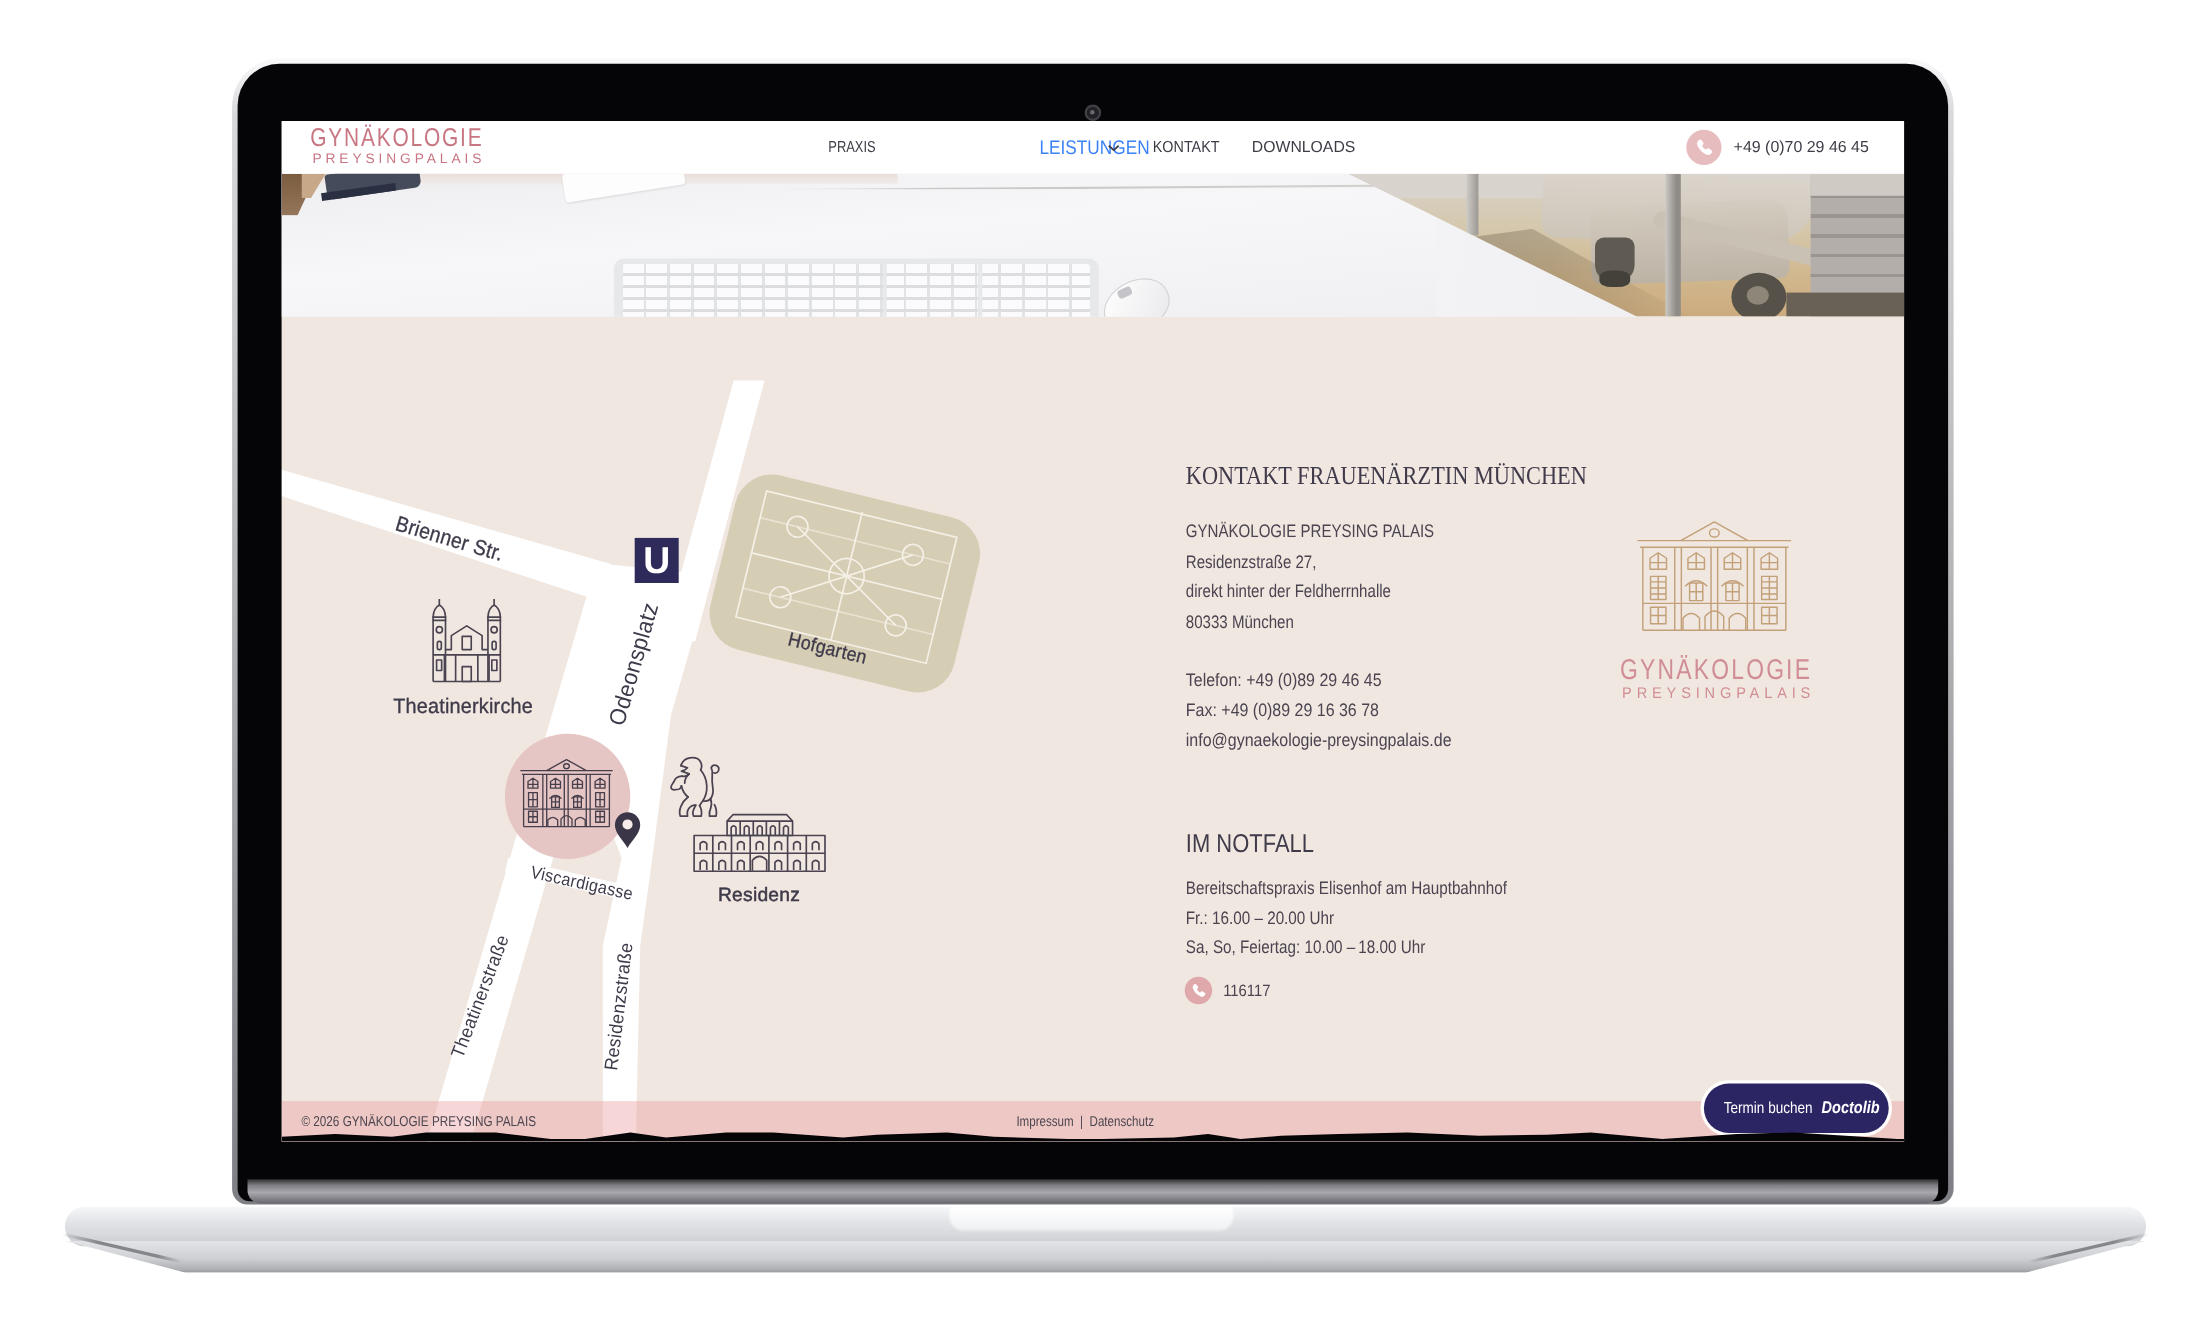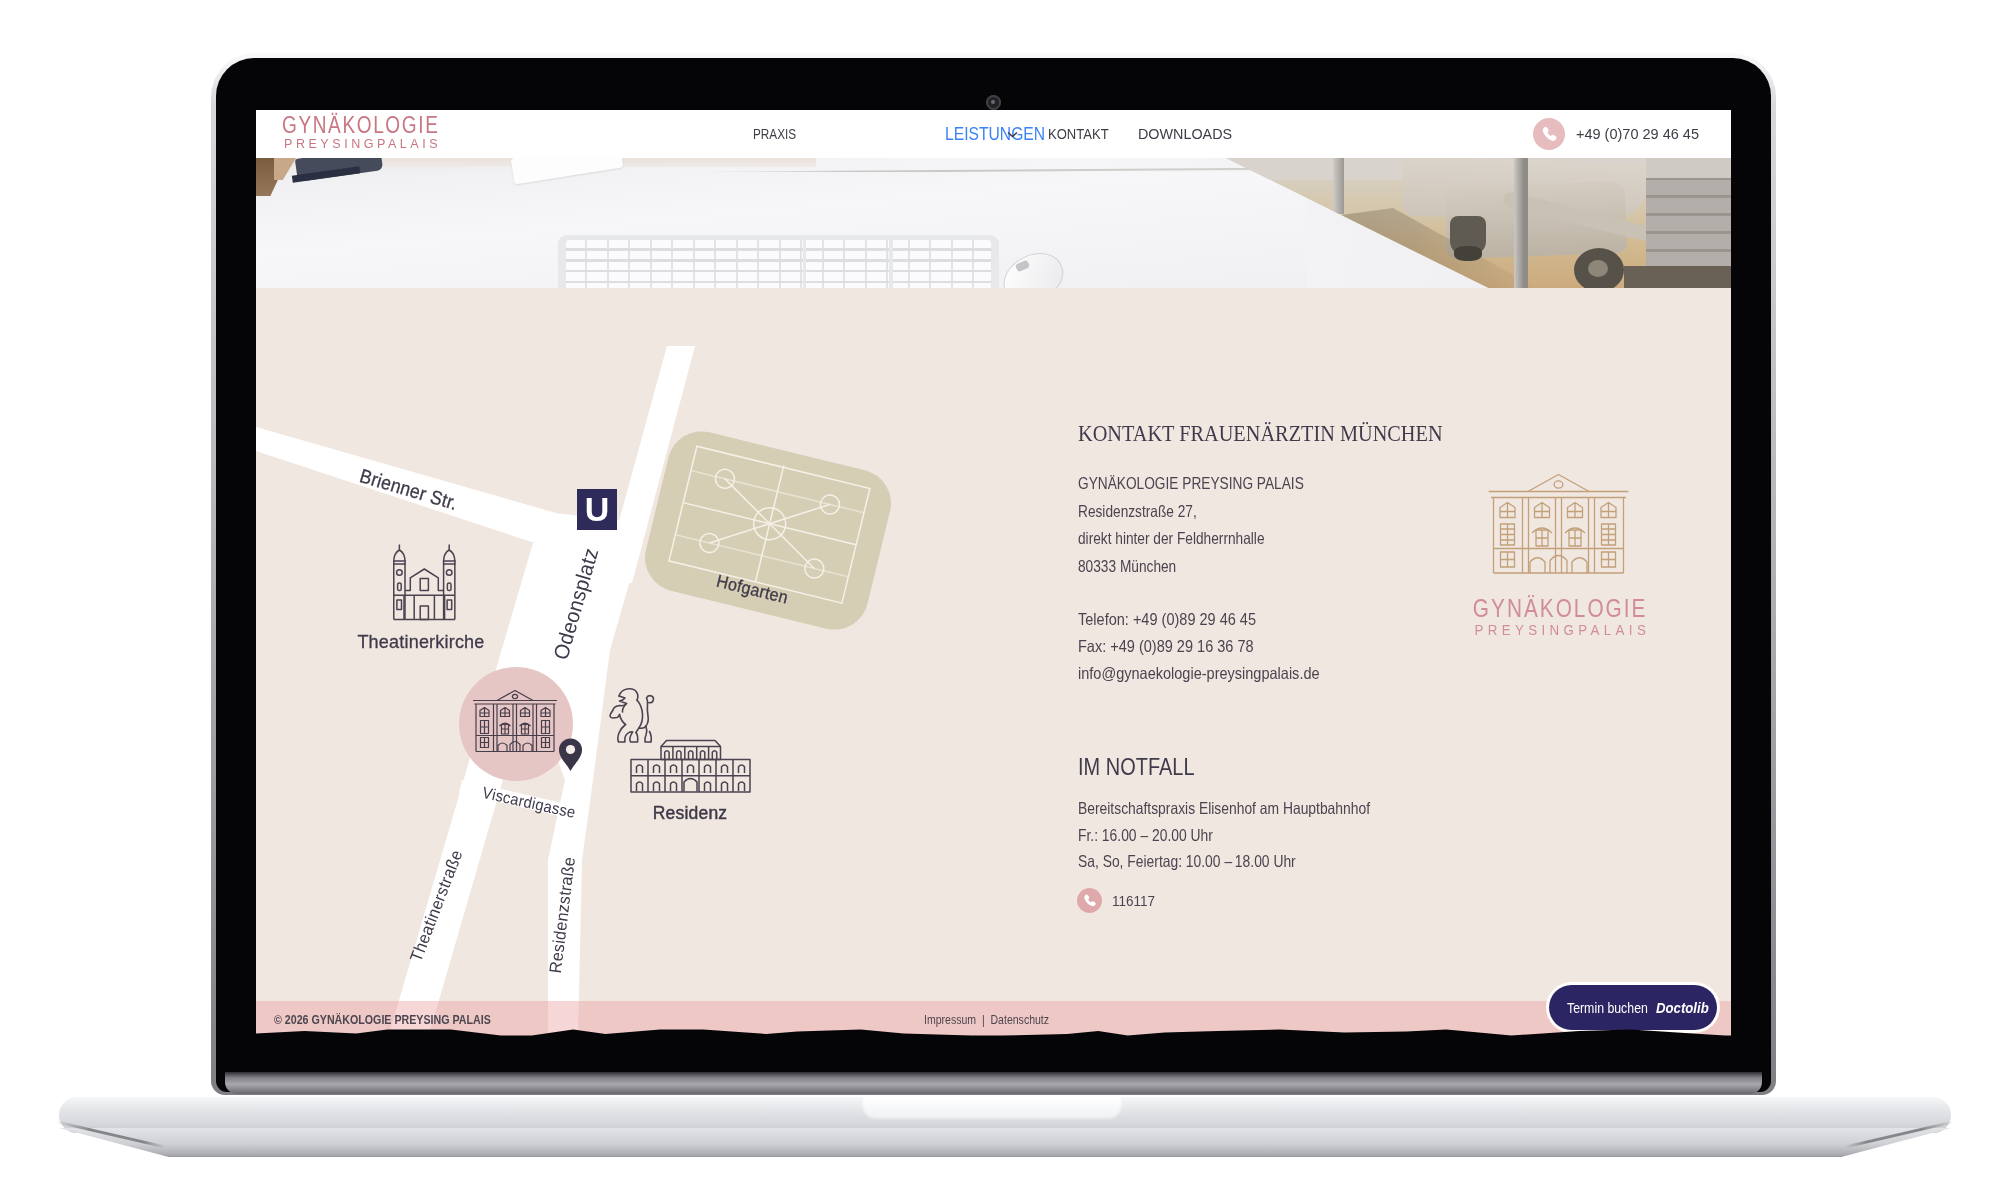--- a/index.html
+++ b/index.html
@@ -323,21 +323,21 @@
   </g>
 
   </svg>
 
   <div class="abs" style="left:1195px;top:484px;font-size:26px;line-height:28px;color:#d08d97;"><span class="sx" style="transform:scaleX(0.80);transform-origin:50% 50%;letter-spacing:2.5px;">GYNÄKOLOGIE</span></div>
 
   <div class="abs" style="left:1214px;top:513px;font-size:14px;line-height:15px;color:#d08d97;"><span class="sx" style="transform:scaleX(0.95);transform-origin:50% 50%;letter-spacing:4.6px;">PREYSINGPALAIS</span></div>
 
   <div class="abs" style="left:0;top:891px;width:1475px;height:37px;background:rgba(234,158,158,0.42);"></div>
 
-  <div class="abs" style="left:18px;top:891px;height:37px;line-height:38px;font-size:13px;color:#4c4651;font-weight:bold;"><span class="sx" style="transform:scaleX(0.82);">© 2026 GYNÄKOLOGIE PREYSING PALAIS</span></div>
+  <div class="abs" style="left:18px;top:891px;height:37px;line-height:38px;font-size:13px;color:#4c4651;"><span class="sx" style="transform:scaleX(0.82);">© 2026 GYNÄKOLOGIE PREYSING PALAIS</span></div>
 
   <div class="abs" style="left:668px;top:891px;height:37px;line-height:38px;font-size:13px;color:#4c4651;"><span class="sx" style="transform:scaleX(0.81);">Impressum&nbsp; |&nbsp; Datenschutz</span></div>
 
   <div class="abs" style="left:1293px;top:875px;width:168px;height:45px;border-radius:23px;background:#2b2663;box-shadow:0 0 0 3px rgba(255,255,255,0.95);"></div>
   <div class="abs" style="left:1311px;top:875px;height:45px;line-height:46px;font-size:14.5px;color:#ffffff;"><span class="sx" style="transform:scaleX(0.85);">Termin buchen</span></div>
   <div class="abs" style="left:1400px;top:875px;height:45px;line-height:46px;font-size:15.5px;color:#ffffff;font-style:italic;font-weight:bold;"><span class="sx" style="transform:scaleX(0.85);">Doctolib</span></div>
 
   <div class="abs" style="left:0;top:918px;width:1475px;height:10px;background:#050507;clip-path:polygon(0% 100%,0% 55%,3.3% 30%,6.8% 55%,8.9% 15%,13.2% 15%,16.6% 75%,18.7% 75%,21.5% 15%,23.7% 60%,27.4% 15%,30.3% 15%,34.6% 60%,36.7% 35%,41.0% 15%,43.9% 55%,48.5% 75%,50.6% 75%,55.0% 60%,57.1% 30%,59.1% 75%,61.6% 45%,65.2% 30%,69.4% 15%,73.8% 45%,78.0% 35%,80.7% 15%,85.1% 75%,89.7% 30%,93.2% 15%,97.4% 55%,99.6% 75%,100.0% 75%,100% 100%);"></div>
 </div>
 

